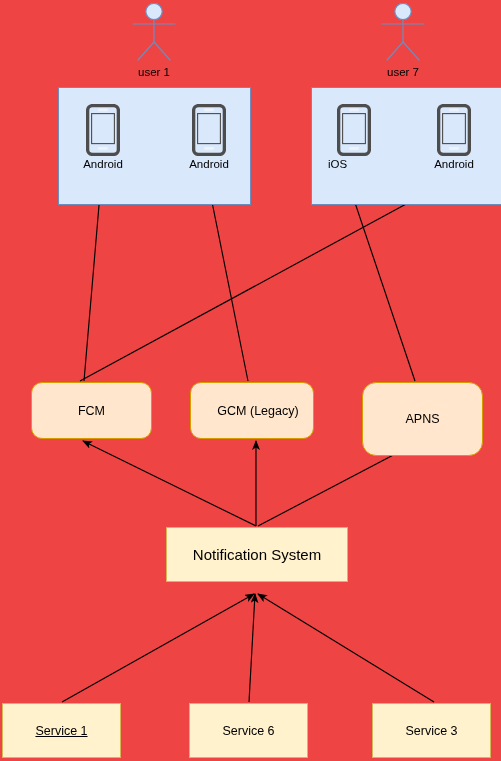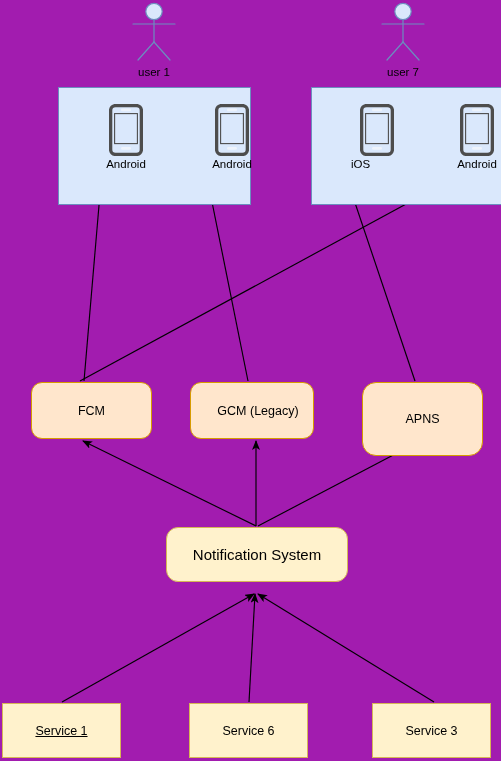--- a/index.html
+++ b/index.html
@@ -9,21 +9,21 @@
     background: #ffffff;
   }
   body {
     font-family: "Liberation Sans", sans-serif;
     -webkit-font-smoothing: antialiased;
   }
   #diagram-canvas {
     position: relative;
     width: 501px;
     height: 761px;
-    background: #a21caf;
+    background: #ef4444;
     overflow: hidden;
   }
   #edge-layer {
     position: absolute;
     left: 0;
     top: 0;
     width: 501px;
     height: 761px;
     pointer-events: none;
   }
@@ -46,21 +46,20 @@
   
   .device-group {
     position: absolute;
     box-sizing: border-box;
     background: #dae8fc;
     border: 1px solid #6c8ebf;
   }
   .device {
     position: absolute;
     width: 44px;
-    margin-left: 23px;
   }
   .phone-svg {
     display: block;
     margin: 0 auto;
   }
   .device-label {
     position: absolute;
     font-size: 11.5px;
     color: #000000;
     white-space: nowrap;
@@ -180,21 +179,21 @@
   <div class="node provider-box" style="left:21px; top:382px; width:121px; height:57px;margin-left:10px;">
     <span>FCM</span>
   </div>
   <div class="node provider-box" style="left:190px; top:382px; width:124px; height:57px;padding-left:12px;">
     <span>GCM (Legacy)</span>
   </div>
   <div class="node provider-box" style="left:362px; top:382px; width:121px; height:74px;border-radius:14px;">
     <span>APNS</span>
   </div>
 
-  <div class="node yellow-box big" style="left:166px; top:527px; width:182px; height:55px;border-radius:12px;">
+  <div class="node yellow-box big" style="left:166px; top:527px; width:182px; height:55px;">
     <span>Notification System</span>
   </div>
 
   <div class="node yellow-box" style="left:2px; top:703px; width:119px; height:55px;text-decoration:underline;">
     <span>Service 1</span>
   </div>
   <div class="node yellow-box" style="left:189px; top:703px; width:119px; height:55px;">
     <span>Service 6</span>
   </div>
   <div class="node yellow-box" style="left:372px; top:703px; width:119px; height:55px;">

